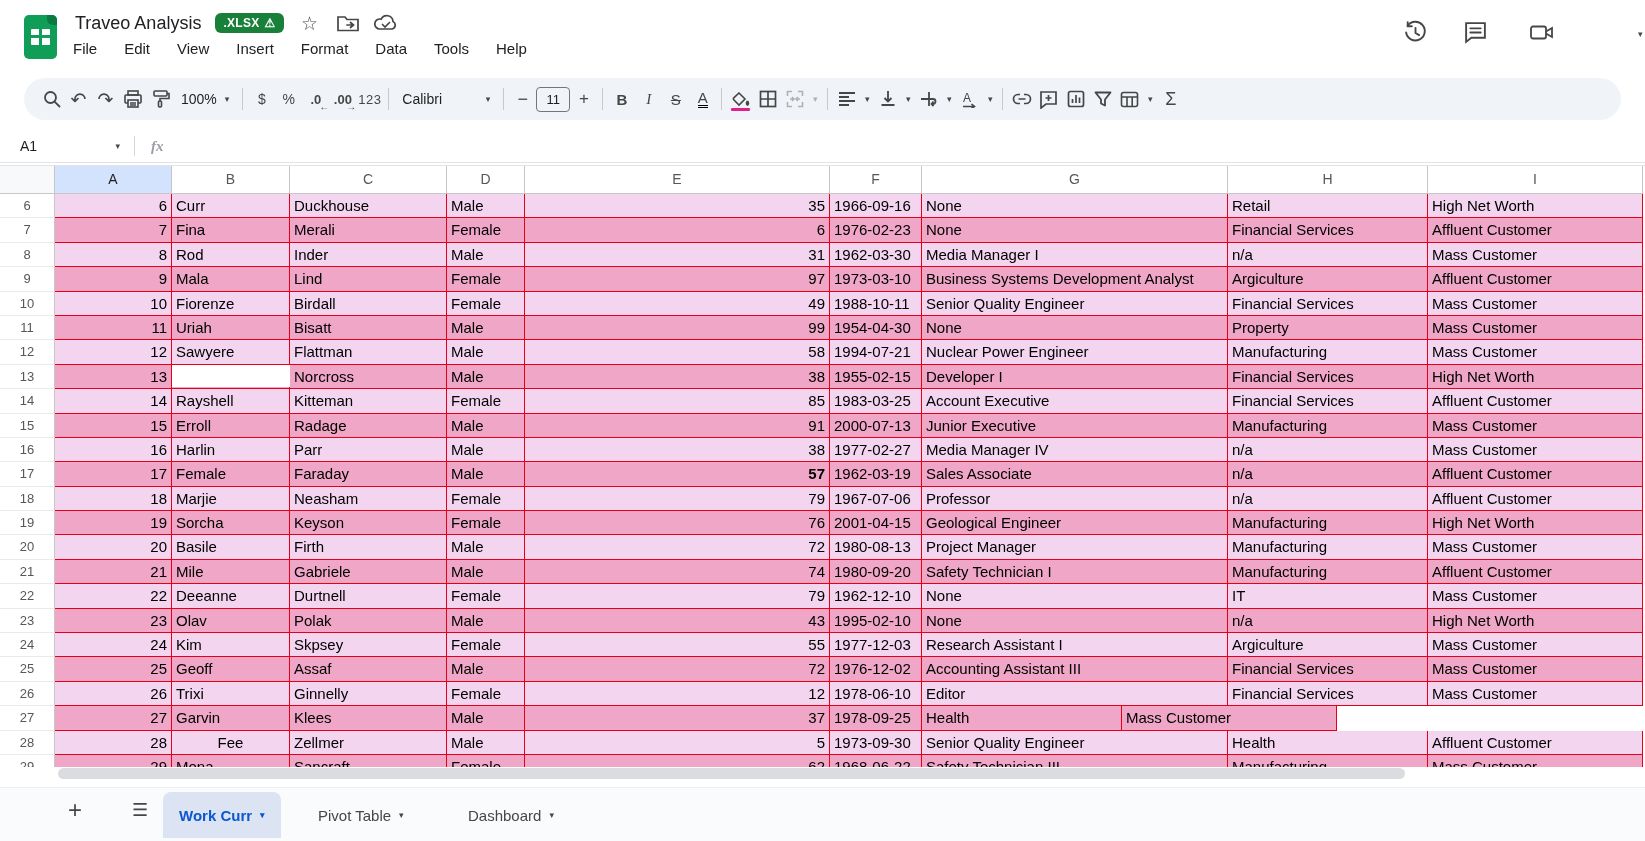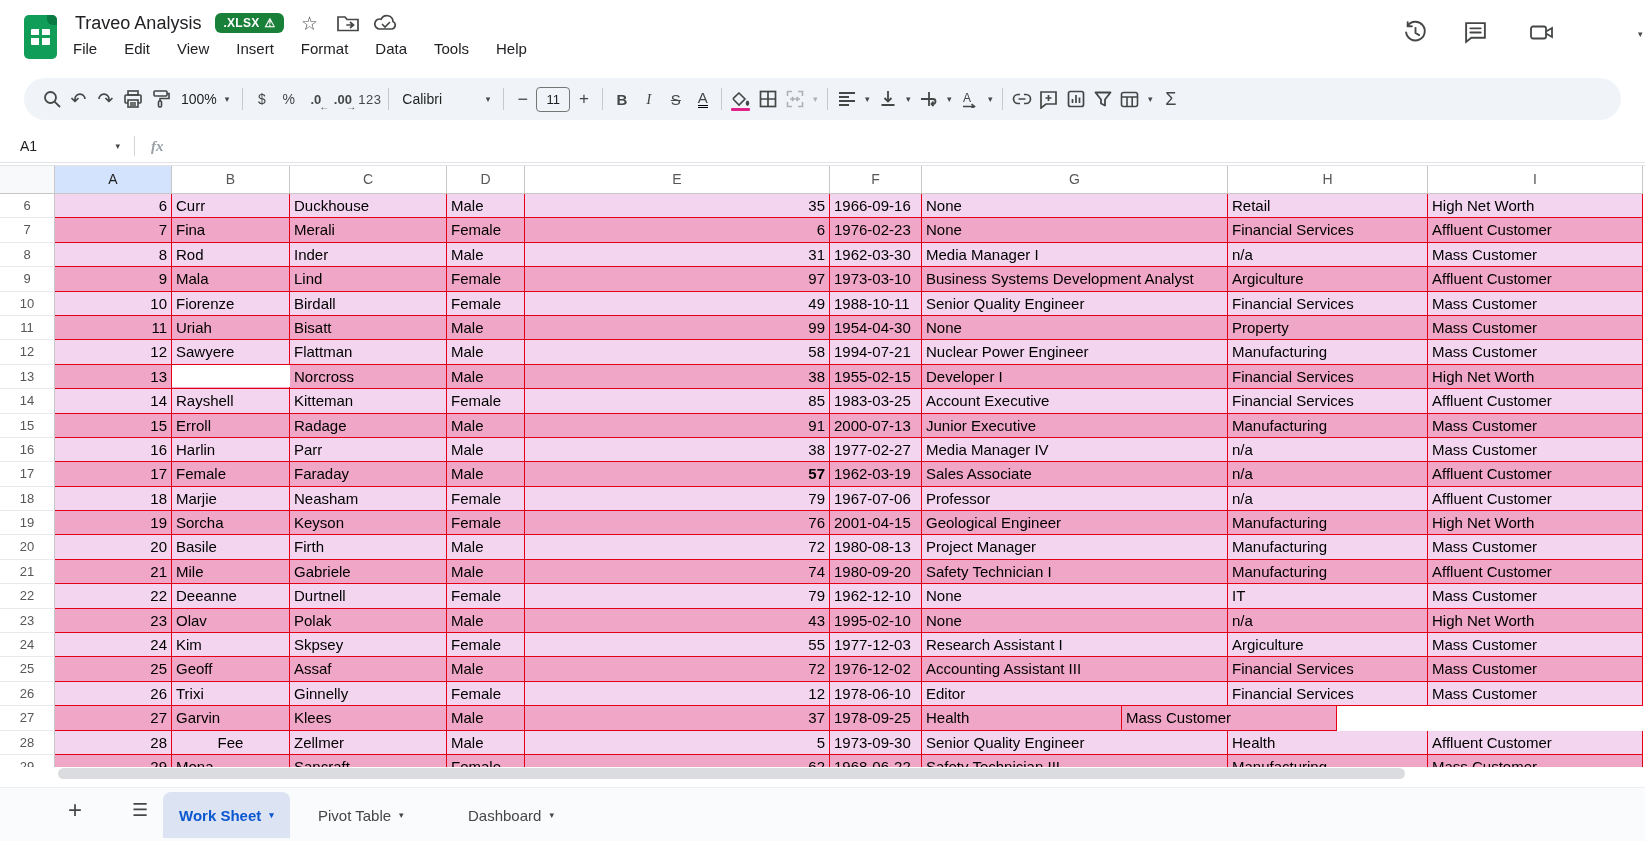--- a/index.html
+++ b/index.html
@@ -594,21 +594,21 @@
   </div>
 
   <div class="hscroll">
     <div class="hthumb"></div>
   </div>
 
   <div class="tabbar">
     <span class="tabbtn" style="left:68px;font-size:24px">+</span>
     <span class="tabbtn" style="left:132px;font-size:18px;top:11px">☰</span>
     <div class="sheet-tab active" style="left:163px">
-      <span>Work Sheet</span>
+      <span>Work Curr</span>
       <span class="dd" style="color:#0b57d0">▾</span>
     </div>
     <div class="sheet-tab" style="left:302px">
       <span>Pivot Table</span>
       <span class="dd">▾</span>
     </div>
     <div class="sheet-tab" style="left:452px">
       <span>Dashboard</span>
       <span class="dd">▾</span>
     </div>

